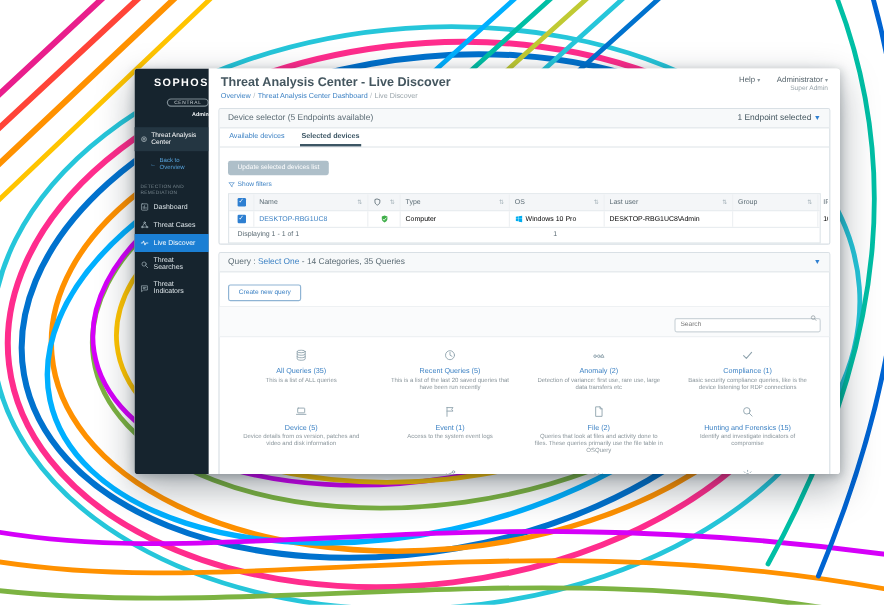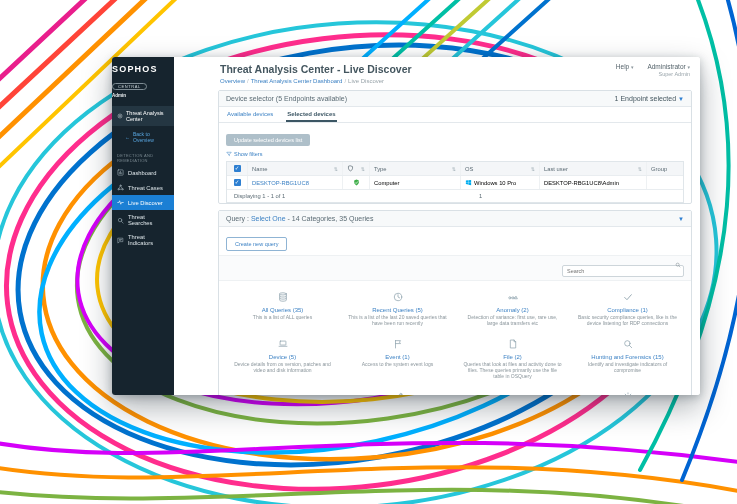--- a/index.html
+++ b/index.html
@@ -6,37 +6,37 @@
   body{width:737px;height:504px;overflow:hidden;background:#fff;position:relative;
        font-family:"Liberation Sans",sans-serif;-webkit-font-smoothing:antialiased;}
   #bg{position:absolute;left:0;top:0;}
 
   .window{position:absolute;left:112px;top:57px;width:588px;height:338px;background:#fff;
           border-radius:3px;box-shadow:0 12px 30px rgba(15,30,40,.35),0 2px 8px rgba(15,30,40,.25);
           display:flex;overflow:hidden;}
 
   
   .sidebar{width:62px;flex-shrink:0;background:#16242e;display:flex;flex-direction:column;}
-  .logo{text-align:left;padding:7px 0 3px;color:#fff;}
+  .logo{text-align:right;padding:7px 0 3px;color:#fff;}
   .logo-text{font-size:9px;font-weight:bold;letter-spacing:1.2px;}
   .logo-badge{display:inline-block;font-size:4px;color:#cdd6da;border:1px solid #7e8c94;
               border-radius:4px;padding:0 5px;margin-top:1px;letter-spacing:.6px;}
   .logo-sub{font-size:4.5px;color:#eef2f4;font-weight:bold;margin-top:1px;}
   .product-row{background:#243642;margin-top:5px;padding:4px 5px;display:flex;align-items:center;
                gap:3px;color:#fff;font-size:5.5px;}
   .product-row .icon{width:6px;height:6px;color:#cfd8dd;flex-shrink:0;}
   .back-row{padding:5px 4px 5px 13px;color:#58a6e0;font-size:5px;display:flex;gap:3px;align-items:center;}
   .section-label{padding:5px 5px 2px;font-size:4px;color:#76858d;letter-spacing:.3px;}
   .nav-item{display:flex;align-items:center;gap:4px;padding:4px 5px;font-size:5.8px;color:#dde5e9;cursor:pointer;}
   .nav-item .icon{width:7px;height:7px;color:#aebdc6;flex-shrink:0;}
   .nav-item.active{background:#1b7fd4;color:#fff;}
   .nav-item.active .icon{color:#fff;}
 
   
-  .main{flex:1;display:flex;flex-direction:column;min-width:0;background:#fff;padding-left:36px;}
+  .main{flex:1;display:flex;flex-direction:column;min-width:0;background:#fff;}
   .topbar{display:flex;justify-content:space-between;align-items:flex-start;padding:6px 10px 3px;}
   .page-title{font-size:10.5px;color:#44565f;font-weight:bold;}
   .breadcrumb{font-size:6px;margin-top:3px;color:#98a3a9;}
   .crumb-link{color:#3d82c4;}
   .crumb-sep{color:#b3bcc1;margin:0 2px;}
   .account{text-align:right;font-size:6.5px;color:#55636b;white-space:nowrap;}
   .help-link{color:#55636b;margin-right:12px;}
   .caret{font-size:5px;color:#8b969c;}
   .caret-blue{color:#2e7fd1;font-size:6px;}
   .account-role{font-size:5.5px;color:#9aa5ab;margin-top:1px;}

